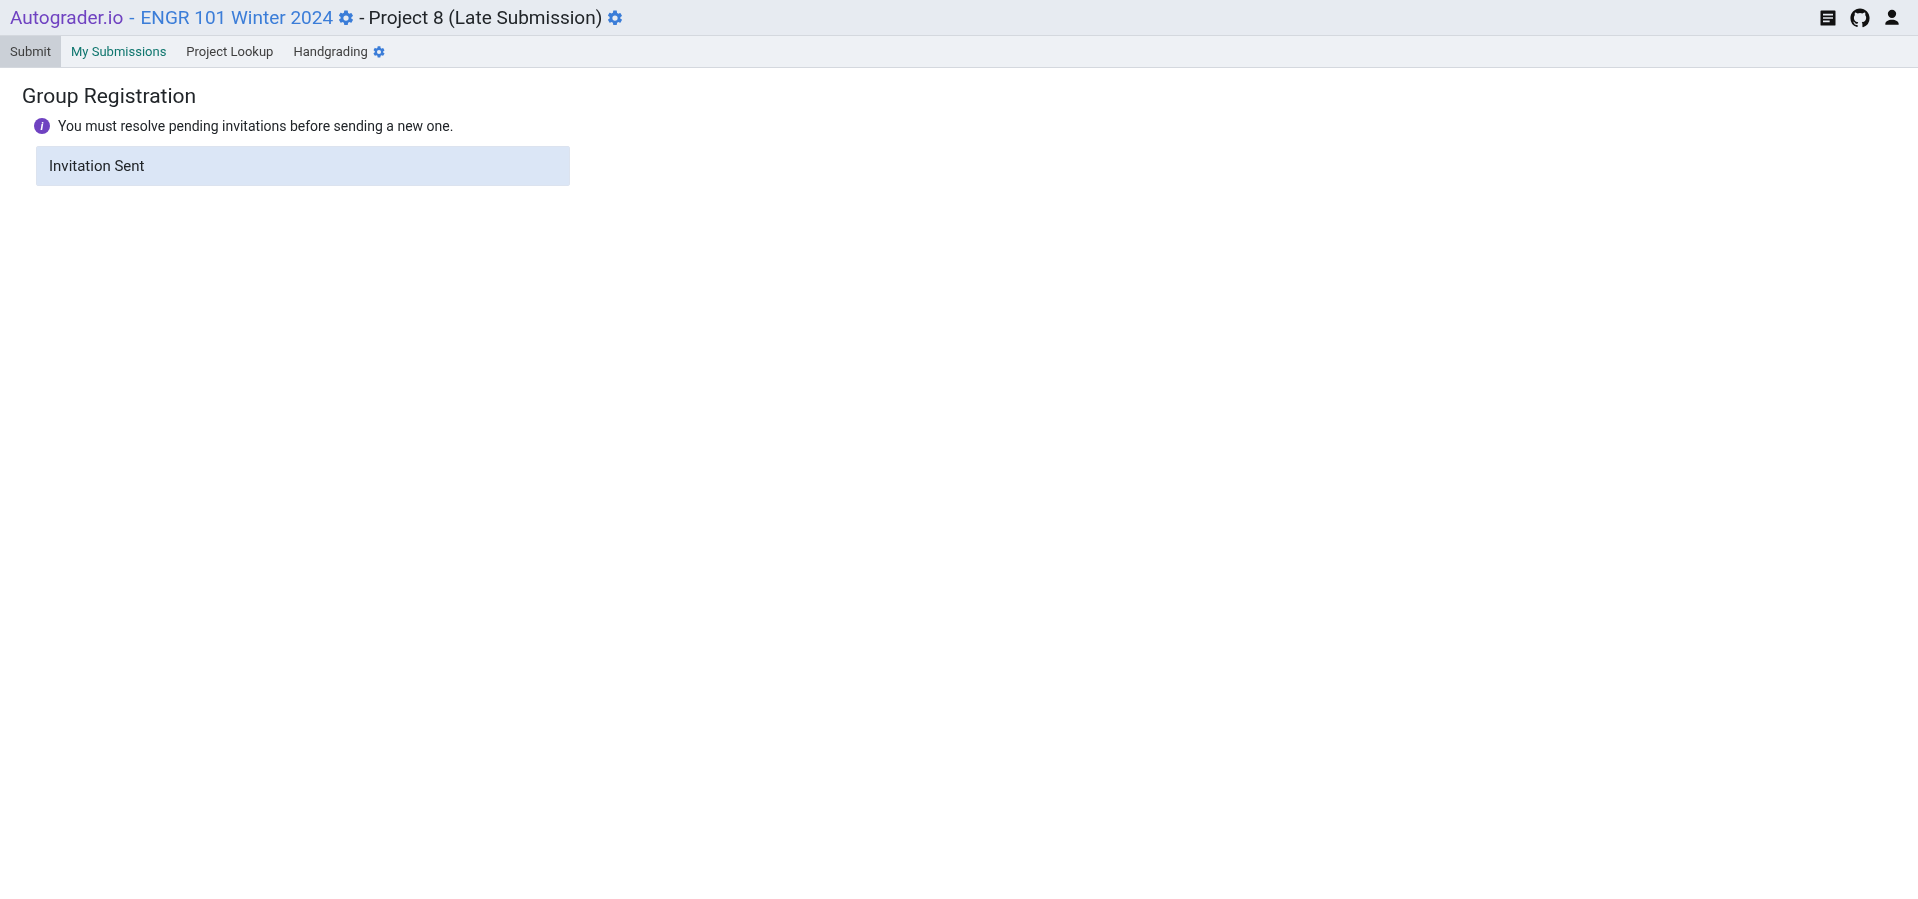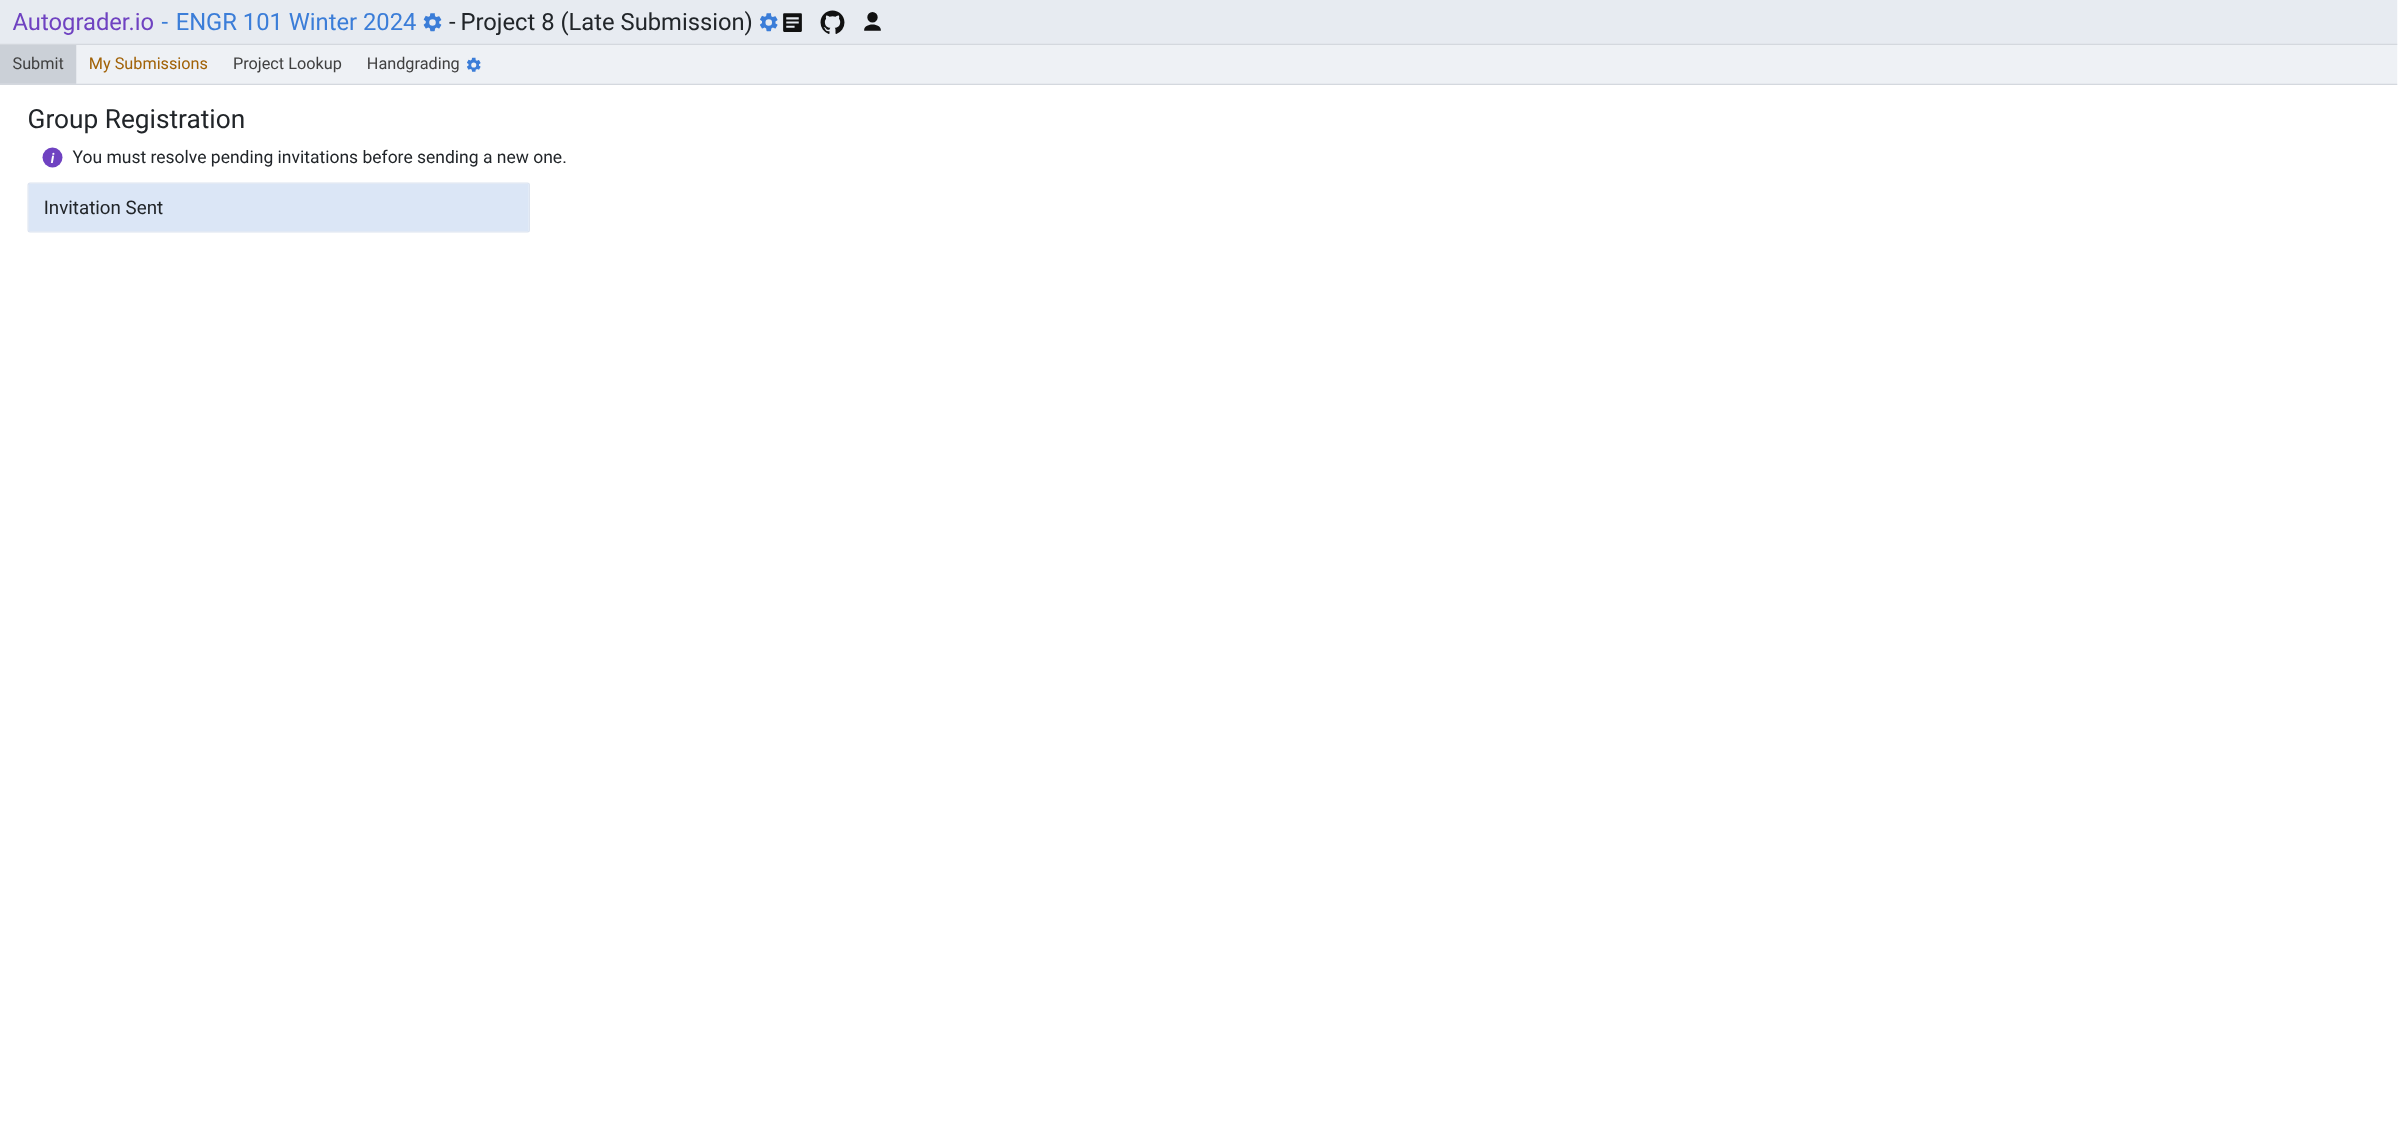--- a/index.html
+++ b/index.html
@@ -9,20 +9,21 @@
     font-family: -apple-system, BlinkMacSystemFont, "Segoe UI", Roboto, "Helvetica Neue", Arial, sans-serif;
     font-size: 14px;
     color: #212529;
     background: #fff;
   }
 
   
   .top-header {
     display: flex;
     align-items: center;
+    justify-content: space-between;
     background: #e7ebf1;
     padding: 6px 10px;
     border-bottom: 1px solid #d4d8de;
   }
   .breadcrumb {
     display: flex;
     align-items: center;
     font-size: 19px;
     gap: 4px;
     flex-wrap: wrap;
@@ -85,21 +86,21 @@
     cursor: pointer;
     color: #404040;
     display: inline-flex;
     align-items: center;
     gap: 4px;
   }
   .tab.active {
     background: #cbd0d7;
   }
   .tab.link-style {
-    color: #a16207;
+    color: #0f766e;
   }
 
   
   .main {
     padding: 10px 22px;
   }
   .page-title {
     font-size: 21px;
     font-weight: 400;
     margin: 6px 0 10px 0;
@@ -124,22 +125,22 @@
     font-style: italic;
     flex: 0 0 auto;
     margin-left: 12px;
   }
   .info-text {
     font-size: 14px;
   }
 
   
   .card {
-    width: 402px;
-    margin-left: 0;
+    width: 534px;
+    margin-left: 14px;
     border: 1px solid #dce3ef;
     background: #701a75;
     border-radius: 2px;
   }
   .card-header {
     padding: 10px 12px;
     font-size: 15px;
     background: #dbe6f6;
   }
   .card-body {

